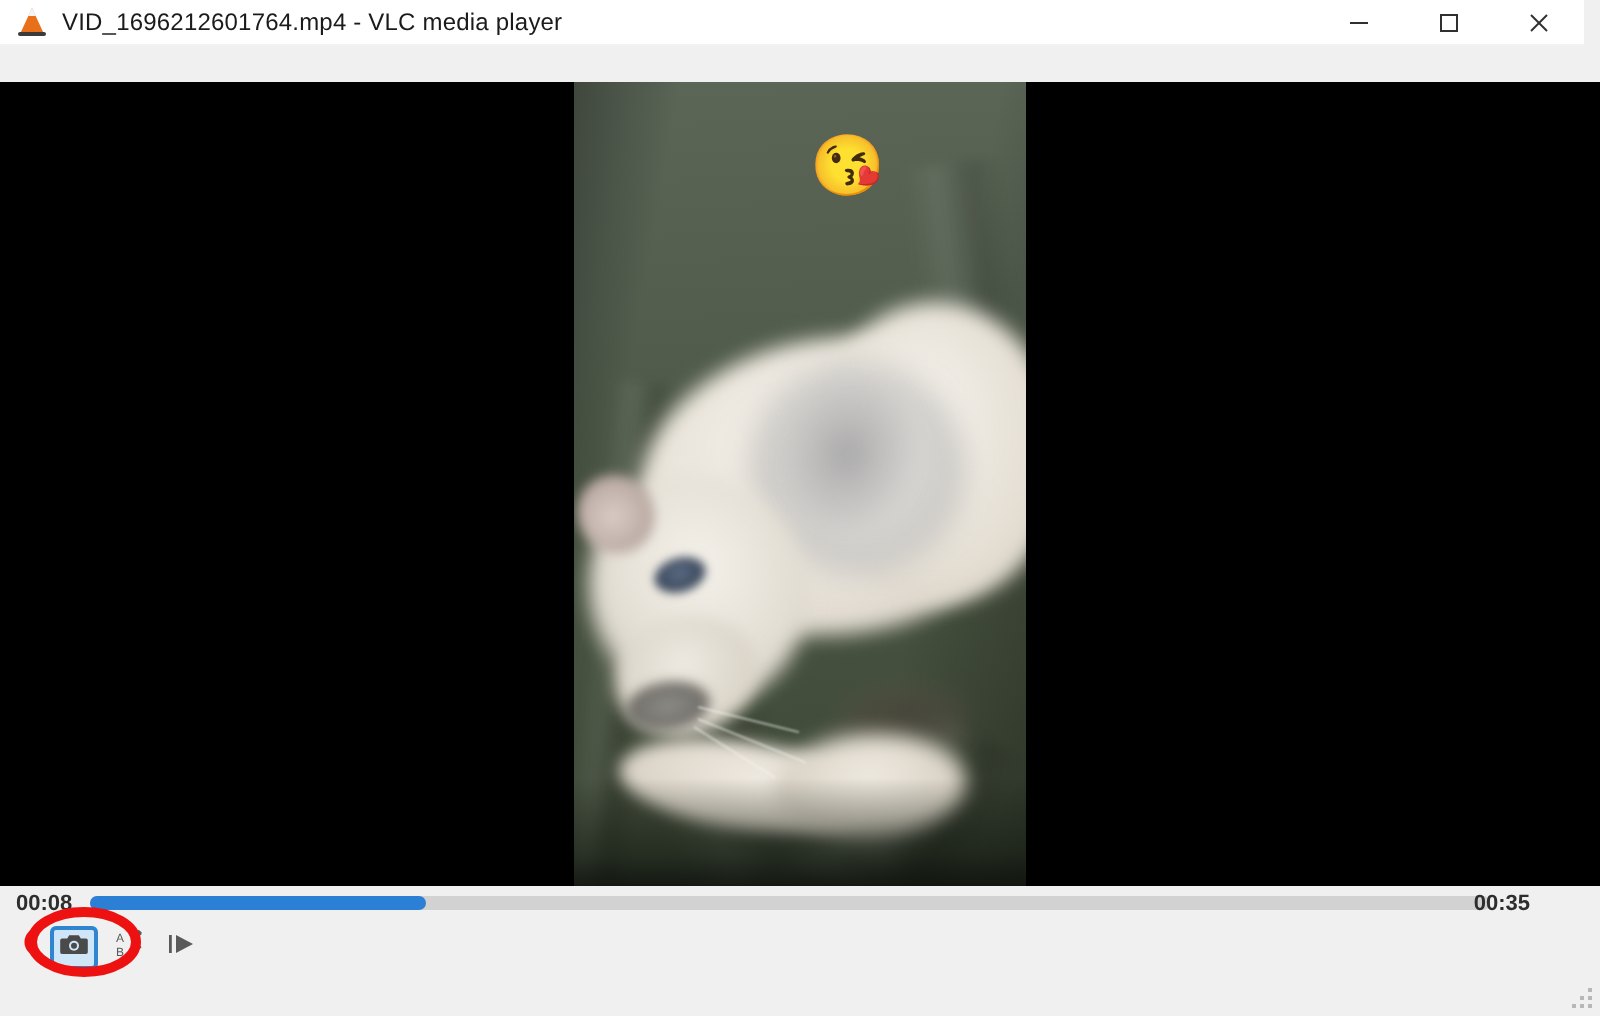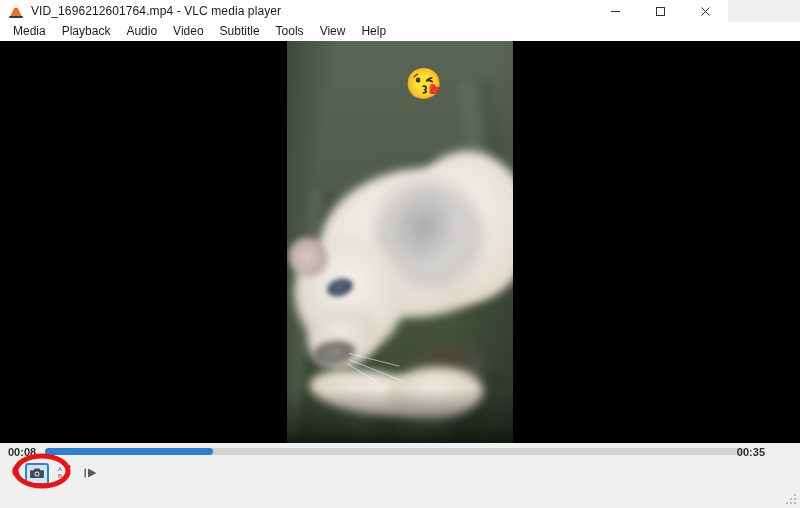--- a/index.html
+++ b/index.html
@@ -18,21 +18,21 @@
     position: relative;
     width: 800px;
     height: 508px;
     background: #f0f0f0;
   }
 
   
   .titlebar {
     position: absolute;
     left: 0; top: 0;
-    width: 728px; height: 22px;
+    width: 792px; height: 22px;
     background: #ffffff;
     border-bottom: 1px solid #f2f2f2;
     display: flex;
     align-items: center;
   }
   .tb-icon {
     width: 16px; height: 16px;
     margin-left: 8px; margin-right: 7px;
     position: relative;
     flex: 0 0 auto;
@@ -344,30 +344,20 @@
       </div>
       <div class="tb-btn">
         <svg width="11" height="11" viewBox="0 0 11 11">
             <line x1="1.5" y1="1.5" x2="9.5" y2="9.5" stroke="#303030" stroke-width="1"></line>
             <line x1="9.5" y1="1.5" x2="1.5" y2="9.5" stroke="#303030" stroke-width="1"></line>
           </svg>
       </div>
     </div>
   </div>
 
-  <div class="menubar">
-    <div class="menu-item">Media</div>
-    <div class="menu-item">Playback</div>
-    <div class="menu-item">Audio</div>
-    <div class="menu-item">Video</div>
-    <div class="menu-item">Subtitle</div>
-    <div class="menu-item">Tools</div>
-    <div class="menu-item">View</div>
-    <div class="menu-item">Help</div>
-  </div>
 
   <div class="videoarea">
     <div class="video-frame">
       <div class="cloth"></div>
       <div class="fold f1"></div>
       <div class="fold f2"></div>
       <div class="fold f3"></div>
       <div class="fold f4"></div>
       <div class="fold f5"></div>
 

